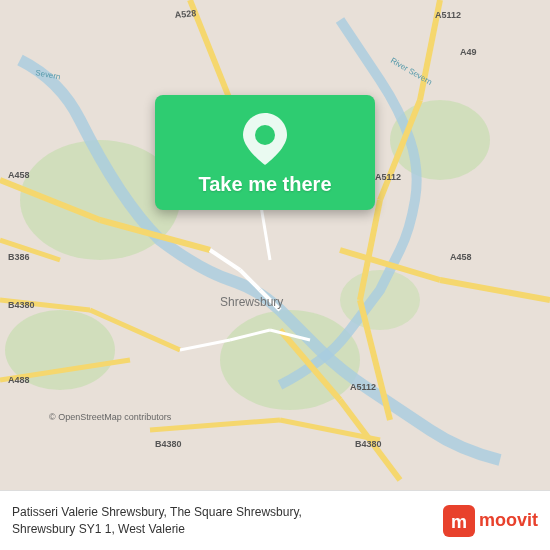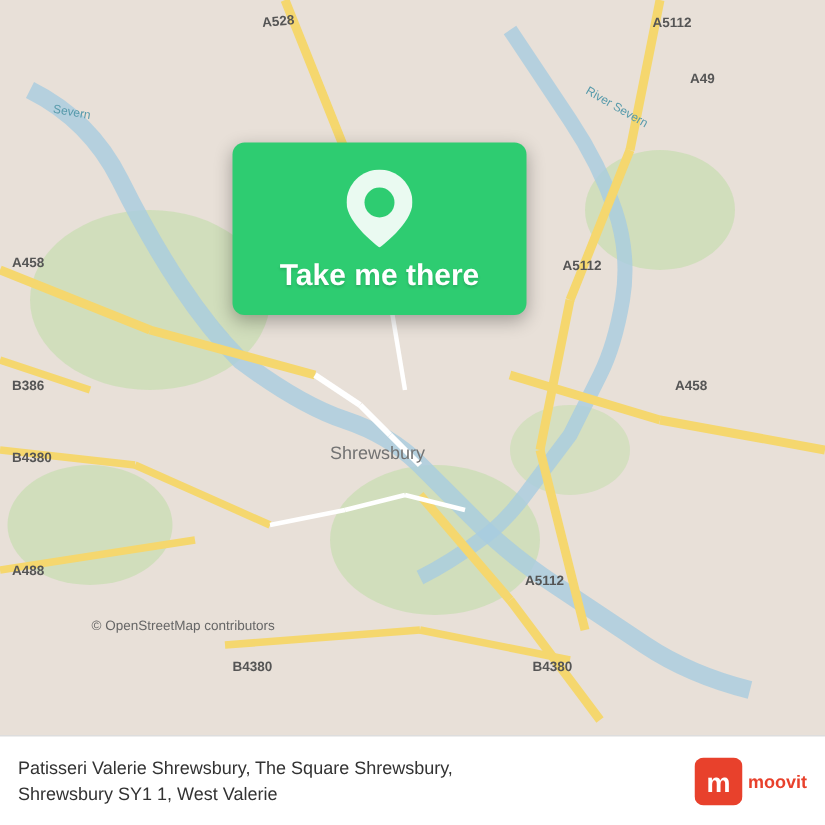--- a/index.html
+++ b/index.html
@@ -26,21 +26,21 @@
       height: 100%;
       position: absolute;
       top: 0; left: 0;
     }
 
     
     #location-card {
       position: absolute;
       top: 95px;
       left: 155px;
-      width: 196px;
+      width: 220px;
       background-color: #2ecc71;
       border-radius: 8px;
       display: flex;
       flex-direction: column;
       align-items: center;
       padding: 18px 20px 14px 20px;
       cursor: pointer;
       box-shadow: 0 4px 12px rgba(0,0,0,0.3);
     }
 
@@ -96,29 +96,29 @@
       gap: 4px;
       flex-shrink: 0;
     }
 
     #moovit-icon {
       width: 32px;
       height: 32px;
     }
 
     #moovit-text {
-      font-size: 12px;
+      font-size: 18px;
       font-weight: bold;
       color: #e8412c;
     }
 
     #copyright-text {
       position: absolute;
       bottom: 68px;
-      left: 24px;
+      left: 12px;
       font-size: 9px;
       color: #666;
       padding-left: 37px;
     }
   </style>
 </head>
 <body>
 
 <div id="map-container">
   <svg id="map-svg" viewBox="0 0 550 490" xmlns="http://www.w3.org/2000/svg">

